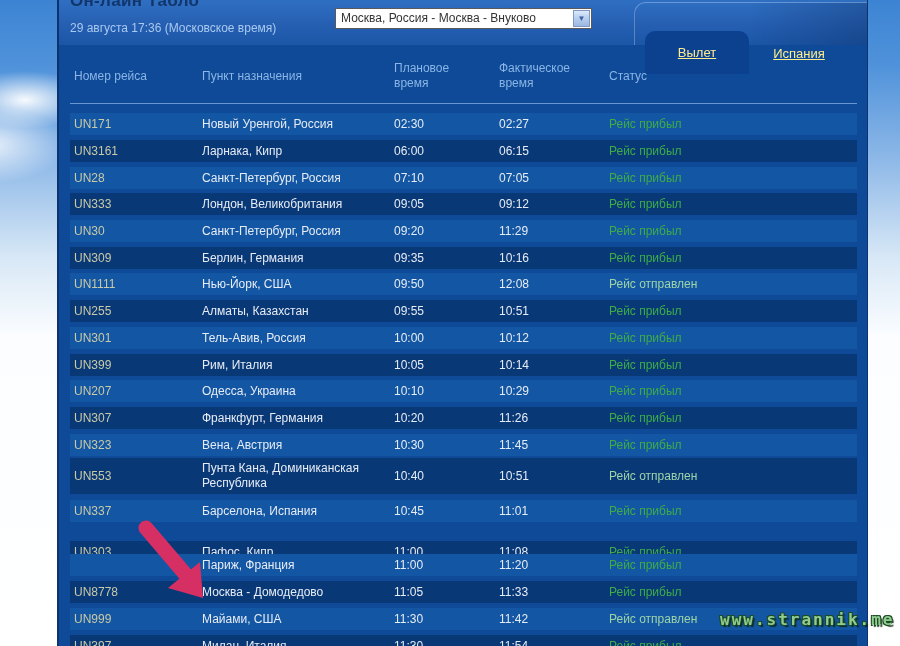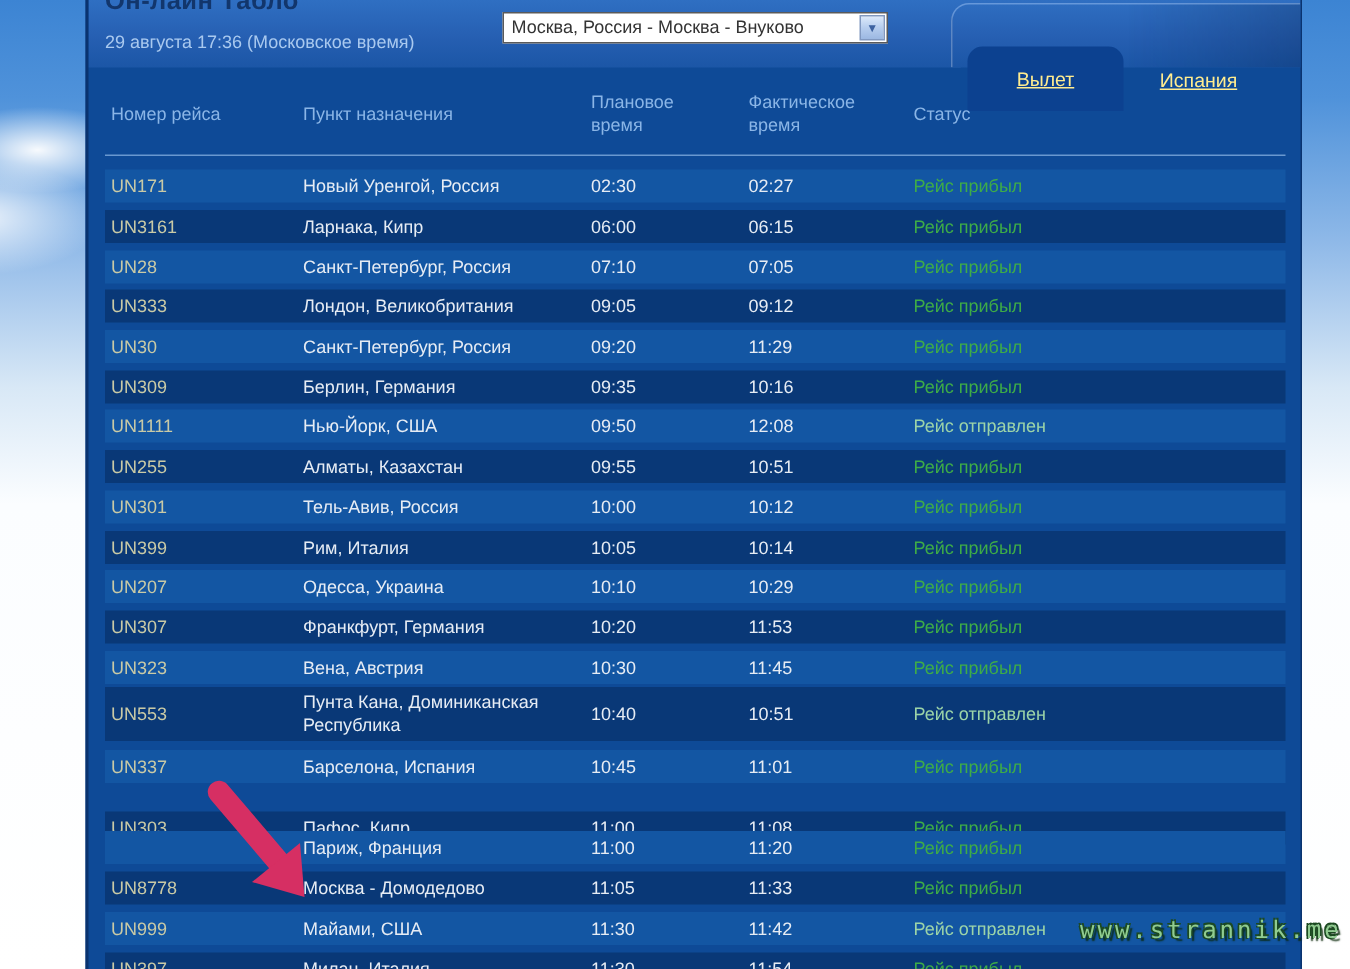--- a/index.html
+++ b/index.html
@@ -111,21 +111,21 @@
   
   .annotation-arrow {
     position:absolute; left:133px; top:519px; width:82px; height:86px;
     pointer-events:none; z-index:5;
   }
 
   
   .watermark {
     position:absolute; left:720px; top:610px; z-index:6;
     font-family:"DejaVu Sans Mono","Liberation Mono",monospace;
-    font-weight:normal; font-size:16px; letter-spacing:2px;
+    font-weight:bold; font-size:16px; letter-spacing:2px;
     color:var(--watermark,#90cc90);
     text-shadow:-1px -1px 0 #1c4a22, 1px -1px 0 #1c4a22, -1px 1px 0 #1c4a22, 2px 2px 1px rgba(10,40,10,0.85);
     white-space:nowrap;
   }
 </style>
 </head>
 <body>
 
 <div class="panel">
 
@@ -230,21 +230,21 @@
         <div class="cell flight">UN207</div>
         <div class="cell dest">Одесса, Украина</div>
         <div class="cell planned">10:10</div>
         <div class="cell actual">10:29</div>
         <div class="cell status status-arrived">Рейс прибыл</div>
       </div>
       <div class="row dark" style="top: 407px; height: 22px;">
         <div class="cell flight">UN307</div>
         <div class="cell dest">Франкфурт, Германия</div>
         <div class="cell planned">10:20</div>
-        <div class="cell actual">11:53</div>
+        <div class="cell actual">11:26</div>
         <div class="cell status status-arrived">Рейс прибыл</div>
       </div>
       <div class="row light" style="top: 434px; height: 22px;">
         <div class="cell flight">UN323</div>
         <div class="cell dest">Вена, Австрия</div>
         <div class="cell planned">10:30</div>
         <div class="cell actual">11:45</div>
         <div class="cell status status-arrived">Рейс прибыл</div>
       </div>
       <div class="row dark" style="top: 458px; height: 36px;">

